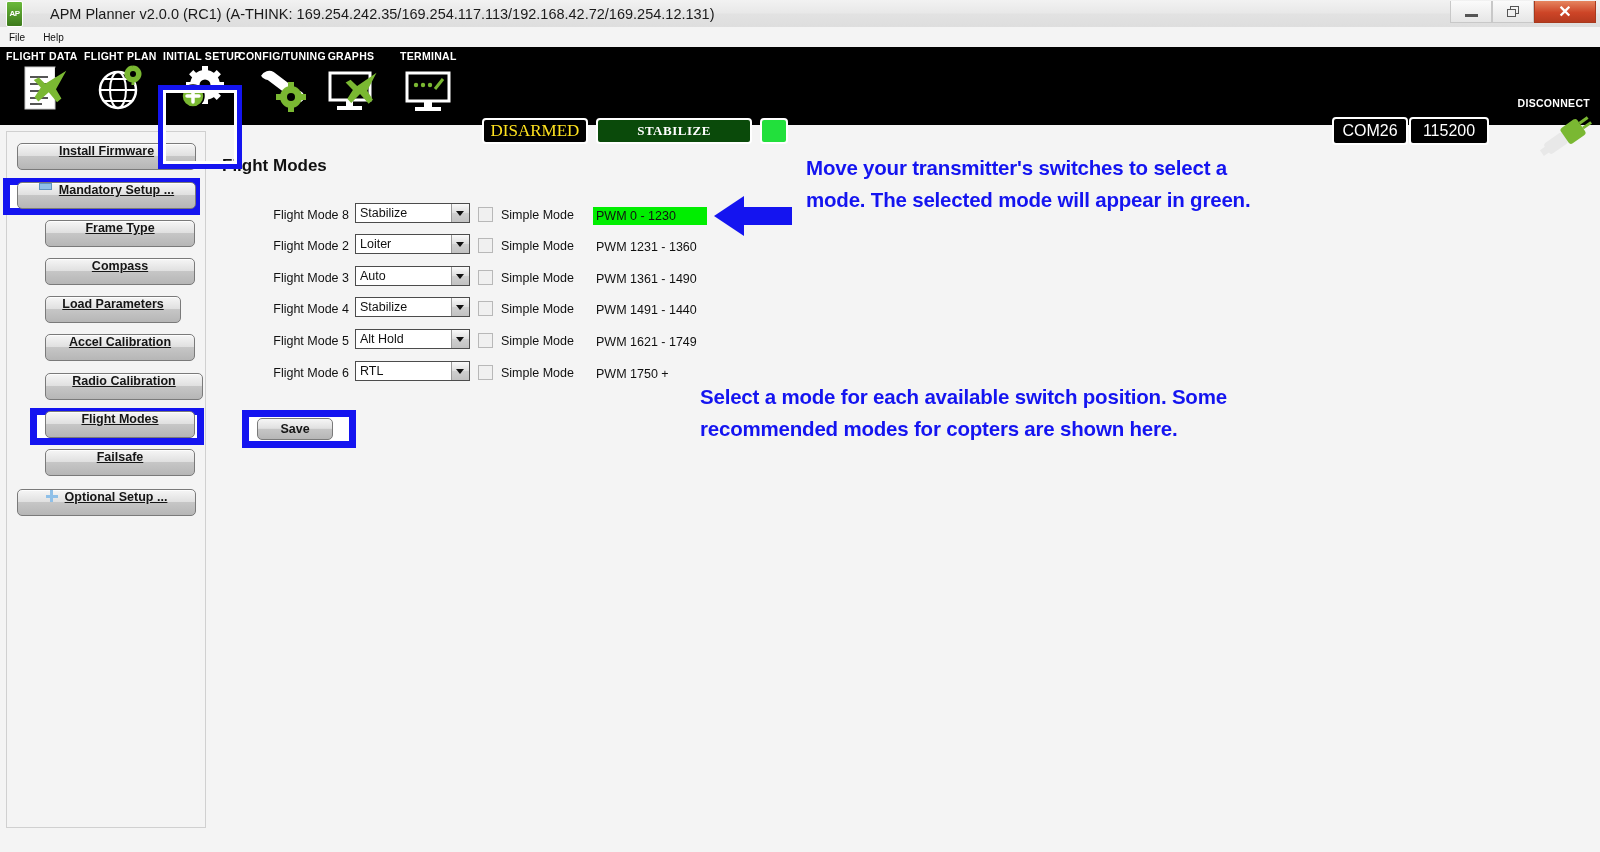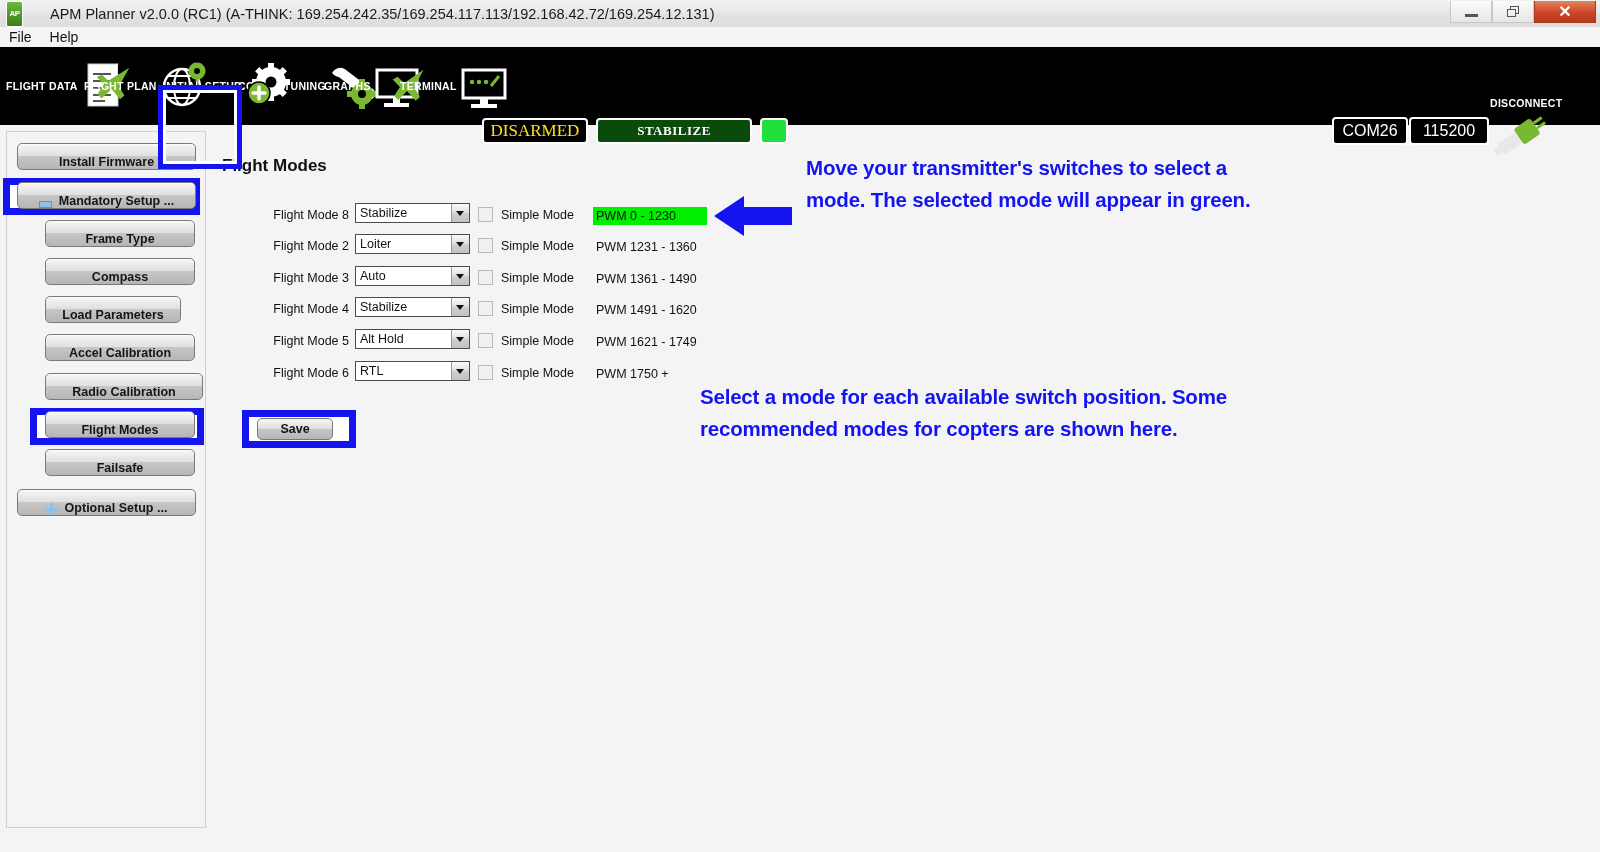--- a/index.html
+++ b/index.html
@@ -50,30 +50,30 @@
   .restore-glyph .b2 {
     position: absolute; left: 0; top: 3px; width: 9px; height: 8px;
     border: 1.5px solid #555; background: #f0f0f0; box-sizing: border-box;
   }
 
   
   .menubar {
     position: absolute; left: 0; top: 27px; width: 1600px; height: 20px;
     background: #f4f4f4; display: flex; align-items: center;
   }
-  .menu-item { font-size: 14px; color: #111; padding: 0 9px; }
+  .menu-item { font-size: 10px; color: #111; padding: 0 9px; }
 
   
   .toolbar {
     position: absolute; left: 0; top: 47px; width: 1600px; height: 78px;
     background: #000000;
   }
   .tb-item {
     position: absolute; top: 3px; height: 72px;
-    display: flex; flex-direction: row; align-items: center;
+    display: flex; flex-direction: column; align-items: center;
   }
   .tb-label {
     color: #ffffff; font-size: 10.5px; font-weight: bold;
     letter-spacing: 0.3px; white-space: nowrap; margin-bottom: 1px;
   }
   .tb-icon { position: relative; width: 54px; height: 52px; }
 
   .hl-initial {
     position: absolute; left: 158px; top: 38px; width: 84px; height: 84px;
     border: 5px solid #1414f0; box-sizing: border-box; z-index: 5;
@@ -106,35 +106,35 @@
   #com-port {
     left: 1332px; top: 70px; width: 76px; height: 28px;
     background: #000; color: #ffffff; font-size: 16px;
   }
   #baud-rate {
     left: 1409px; top: 70px; width: 80px; height: 28px;
     background: #000; color: #ffffff; font-size: 16px;
   }
   #disconnect-block {
     position: absolute; left: 1490px; top: 50px; width: 100px; height: 72px;
-    display: flex; flex-direction: column; align-items: flex-start;
+    display: flex; flex-direction: column; align-items: flex-end;
   }
 
   
   .sidebar {
     position: absolute; left: 6px; top: 131px; width: 200px; height: 697px;
     background: #f4f4f4; border: 1px solid #d0d0d0; box-sizing: border-box;
   }
   .side-btn {
     position: absolute; height: 27px;
     background: linear-gradient(to bottom, #f6f6f6 0%, #e0e0e0 47%, #c6c6c6 50%, #b6b6b6 100%);
     border: 1px solid #7a7a7a; border-radius: 5px;
-    display: flex; align-items: flex-end; justify-content: center;
+    display: flex; align-items: flex-start; justify-content: center;
     font-size: 12.5px; font-weight: bold; color: #151515;
-    box-sizing: border-box; box-shadow: inset 0 1px 0 rgba(255,255,255,0.75);
+    box-sizing: border-box; box-shadow: inset 0 1px 0 rgba(255,255,255,0.75); text-decoration: underline;
   }
   .side-btn.wide { left: 11px; width: 179px; }
   .side-btn.indent { left: 22px; width: 168px; }
   .grp-icon { width: 13px; height: 7px; margin-right: 7px; position: relative; }
   .grp-icon.minus { background: #8fc0e8; border: 1px solid #5f93bf; box-sizing: border-box; }
   .grp-icon.plus { width: 12px; height: 12px; background: transparent; }
   .grp-icon.plus::before, .grp-icon.plus::after {
     content: ""; position: absolute; background: #8fc0e8;
   }
   .grp-icon.plus::before { left: 0; top: 4.5px; width: 12px; height: 3px; }
@@ -461,21 +461,21 @@
   <div class="fm-row" style="left:271px; top:297px;">
     <div class="fm-label">Flight Mode 4</div>
     <div class="fm-select">
       <span class="val">Stabilize</span>
       <span class="arrow">
           <span class="caret"></span>
         </span>
     </div>
     <div class="fm-check"></div>
     <div class="fm-check-label">Simple Mode</div>
-    <div class="fm-pwm">PWM 1491 - 1620</div>
+    <div class="fm-pwm">PWM 1491 - 1440</div>
   </div>
 
   <div class="fm-row" style="left:271px; top:329px;">
     <div class="fm-label">Flight Mode 5</div>
     <div class="fm-select">
       <span class="val">Alt Hold</span>
       <span class="arrow">
           <span class="caret"></span>
         </span>
     </div>

